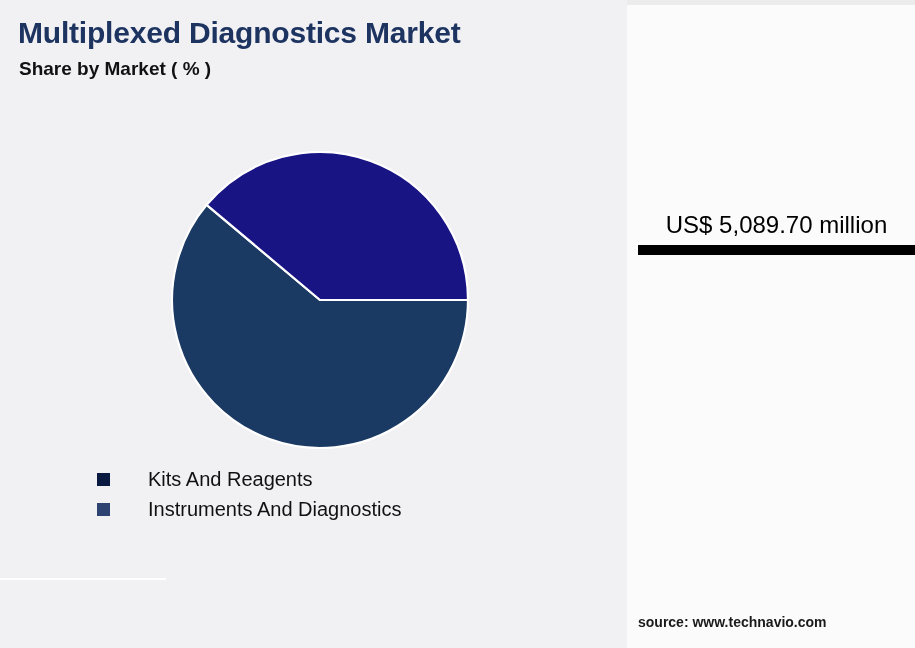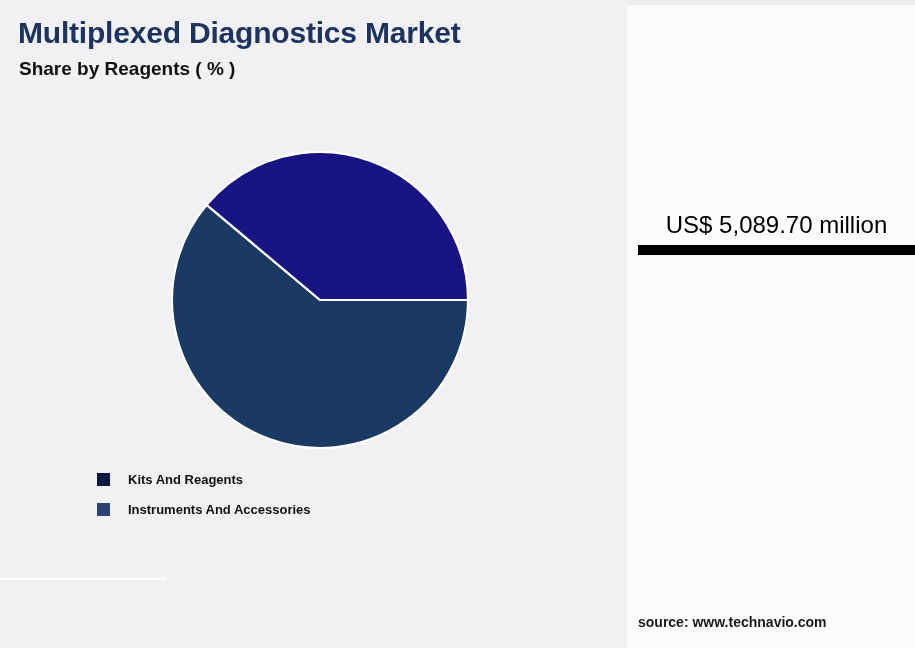--- a/index.html
+++ b/index.html
@@ -74,23 +74,23 @@
     display: flex;
     align-items: center;
     height: 30px;
   }
   .legend-marker {
     width: 13px;
     height: 13px;
     flex: 0 0 13px;
   }
   .legend-label {
-    margin-left: 18px;
-    font-size: 13px;
-    font-weight: bold;
+    margin-left: 38px;
+    font-size: 20px;
+    font-weight: normal;
     color: #111111;
     white-space: nowrap;
   }
 
   
   .bottom-rule {
     position: absolute;
     left: 0;
     top: 578px;
     width: 166px;
@@ -161,39 +161,39 @@
 </style>
 </head>
 <body>
 
 <div id="infographic">
 
   <div class="left-panel">
 
     <div class="chart-title" style="color: rgb(29, 52, 97);">Multiplexed Diagnostics Market</div>
 
-    <div class="chart-subtitle">Share by Reagents ( % )</div>
+    <div class="chart-subtitle">Share by Market ( % )</div>
 
     <div class="pie-wrap">
       <svg class="pie-svg" viewBox="0 0 298 298">
 
         <path id="slice-0" stroke="#ffffff" stroke-width="2.2" d="M 149 149 L 35.63 53.87 A 148 148 0 1 0 297.00 149.00 Z" fill="#1b3a63"></path>
 
         <path id="slice-1" stroke="#ffffff" stroke-width="2.2" d="M 149 149 L 297.00 149.00 A 148 148 0 0 0 35.63 53.87 Z" fill="#191484"></path>
       </svg>
     </div>
 
     <div class="legend">
       <div class="legend-row">
         <span class="legend-marker" id="legend-marker-0" style="background: rgb(10, 25, 64);"></span>
         <span class="legend-label">Kits And Reagents</span>
       </div>
       <div class="legend-row">
         <span class="legend-marker" id="legend-marker-1" style="background: rgb(46, 67, 114);"></span>
-        <span class="legend-label">Instruments And Accessories</span>
+        <span class="legend-label">Instruments And Diagnostics</span>
       </div>
     </div>
 
     <div class="bottom-rule"></div>
   </div>
 
   <div class="right-panel"></div>
   <div class="right-panel-topshadow"></div>
 
   <div class="callout-value">US$ 5,089.70 million</div>

